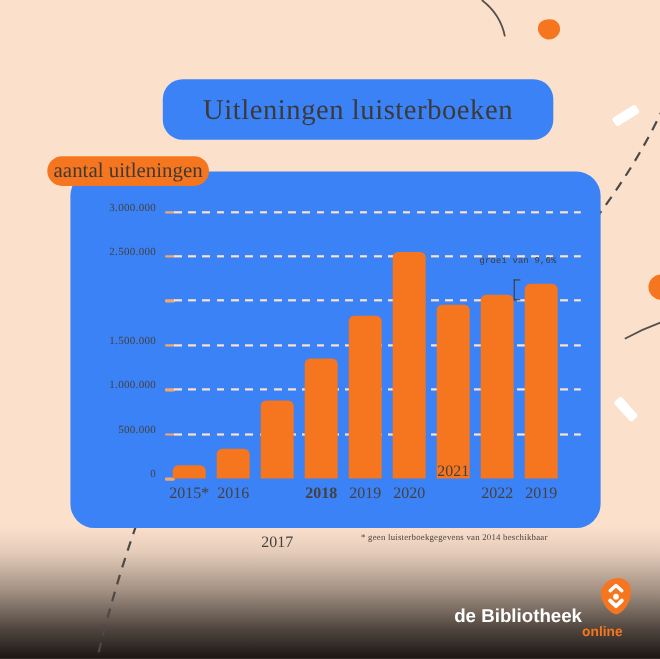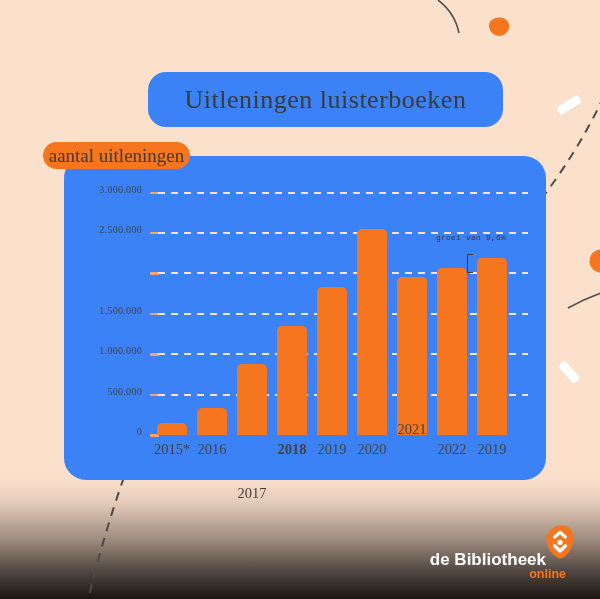--- a/index.html
+++ b/index.html
@@ -35,21 +35,21 @@
 
   #annotation-label{position:absolute;left:428px;top:233px;width:78px;text-align:right;
     font-size:8px;color:#3E3A37;z-index:5;letter-spacing:0.2px;font-family:Liberation Mono, monospace;}
   #annotation-bracket{position:absolute;left:467px;top:254px;width:5px;height:17px;z-index:5;
     border-left:1.5px solid #3E3A37;border-top:1.5px solid #3E3A37;border-bottom:1.5px solid #3E3A37;}
 
   #footnote{position:absolute;left:300px;top:484px;width:226px;text-align:center;
     font-size:8px;color:#4B4541;z-index:5;letter-spacing:0.2px;}
 
   #logo{position:absolute;right:26px;bottom:18px;z-index:6;width:180px;height:56px;}
-  #logo .brand{position:absolute;right:28px;top:25px;width:150px;text-align:right;
+  #logo .brand{position:absolute;right:28px;top:25px;width:150px;text-align:center;
     font-family:"Liberation Sans",sans-serif;font-weight:bold;font-size:17px;color:#FFFFFF;}
   #logo .brand-sub{position:absolute;right:8px;top:42px;width:110px;text-align:right;
     font-family:"Liberation Sans",sans-serif;font-weight:bold;font-size:12.5px;color:var(--accent);}
   #logo-icon{position:absolute;right:0px;top:0px;}
 </style>
 </head>
 <body style="background: rgb(251, 224, 204);">
 
 <div id="canvas">
 
@@ -113,20 +113,21 @@
       <div class="xlabel" style="left: 388px; top: 421px;">2021</div>
       <div class="bar" style="left: 437px; width: 30px; top: 268.483px; height: 166.517px;"></div>
       <div class="xlabel" style="left: 428px; top: 441px;">2022</div>
       <div class="bar" style="left: 477px; width: 30px; top: 257.975px; height: 177.025px;"></div>
       <div class="xlabel" style="left: 468px; top: 441px;">2019</div>
     </div>
 
   <div id="annotation-label">groei van 9,6%</div>
   <div id="annotation-bracket"></div>
 
+  <div id="footnote">* geen luisterboekgegevens van 2014 beschikbaar</div>
 
   <div id="logo">
     <svg id="logo-icon" width="28" height="34" viewBox="0 0 28 34">
       <path d="M14.2,0.6 C21.5,-0.3 27.3,4.4 27.6,12.3 C27.9,20.8 22.4,30.9 15.2,33.3
                C14.5,33.5 13.7,33.5 13,33.2 C6.3,30.6 0.6,22.9 0.4,14.6
                C0.2,6.9 6.8,1.5 14.2,0.6 Z" fill="var(--accent)"></path>
       <path d="M8.7,12 L14,7.3 L19.3,12" fill="none" stroke="#FFFFFF" stroke-width="3.2" stroke-linecap="round" stroke-linejoin="round"></path>
       <circle cx="14" cy="17.4" r="2.6" fill="#FFFFFF"></circle>
       <path d="M8.7,21 L14,26 L19.3,21" fill="none" stroke="#FFFFFF" stroke-width="3.6" stroke-linecap="round" stroke-linejoin="round"></path>
     </svg>

